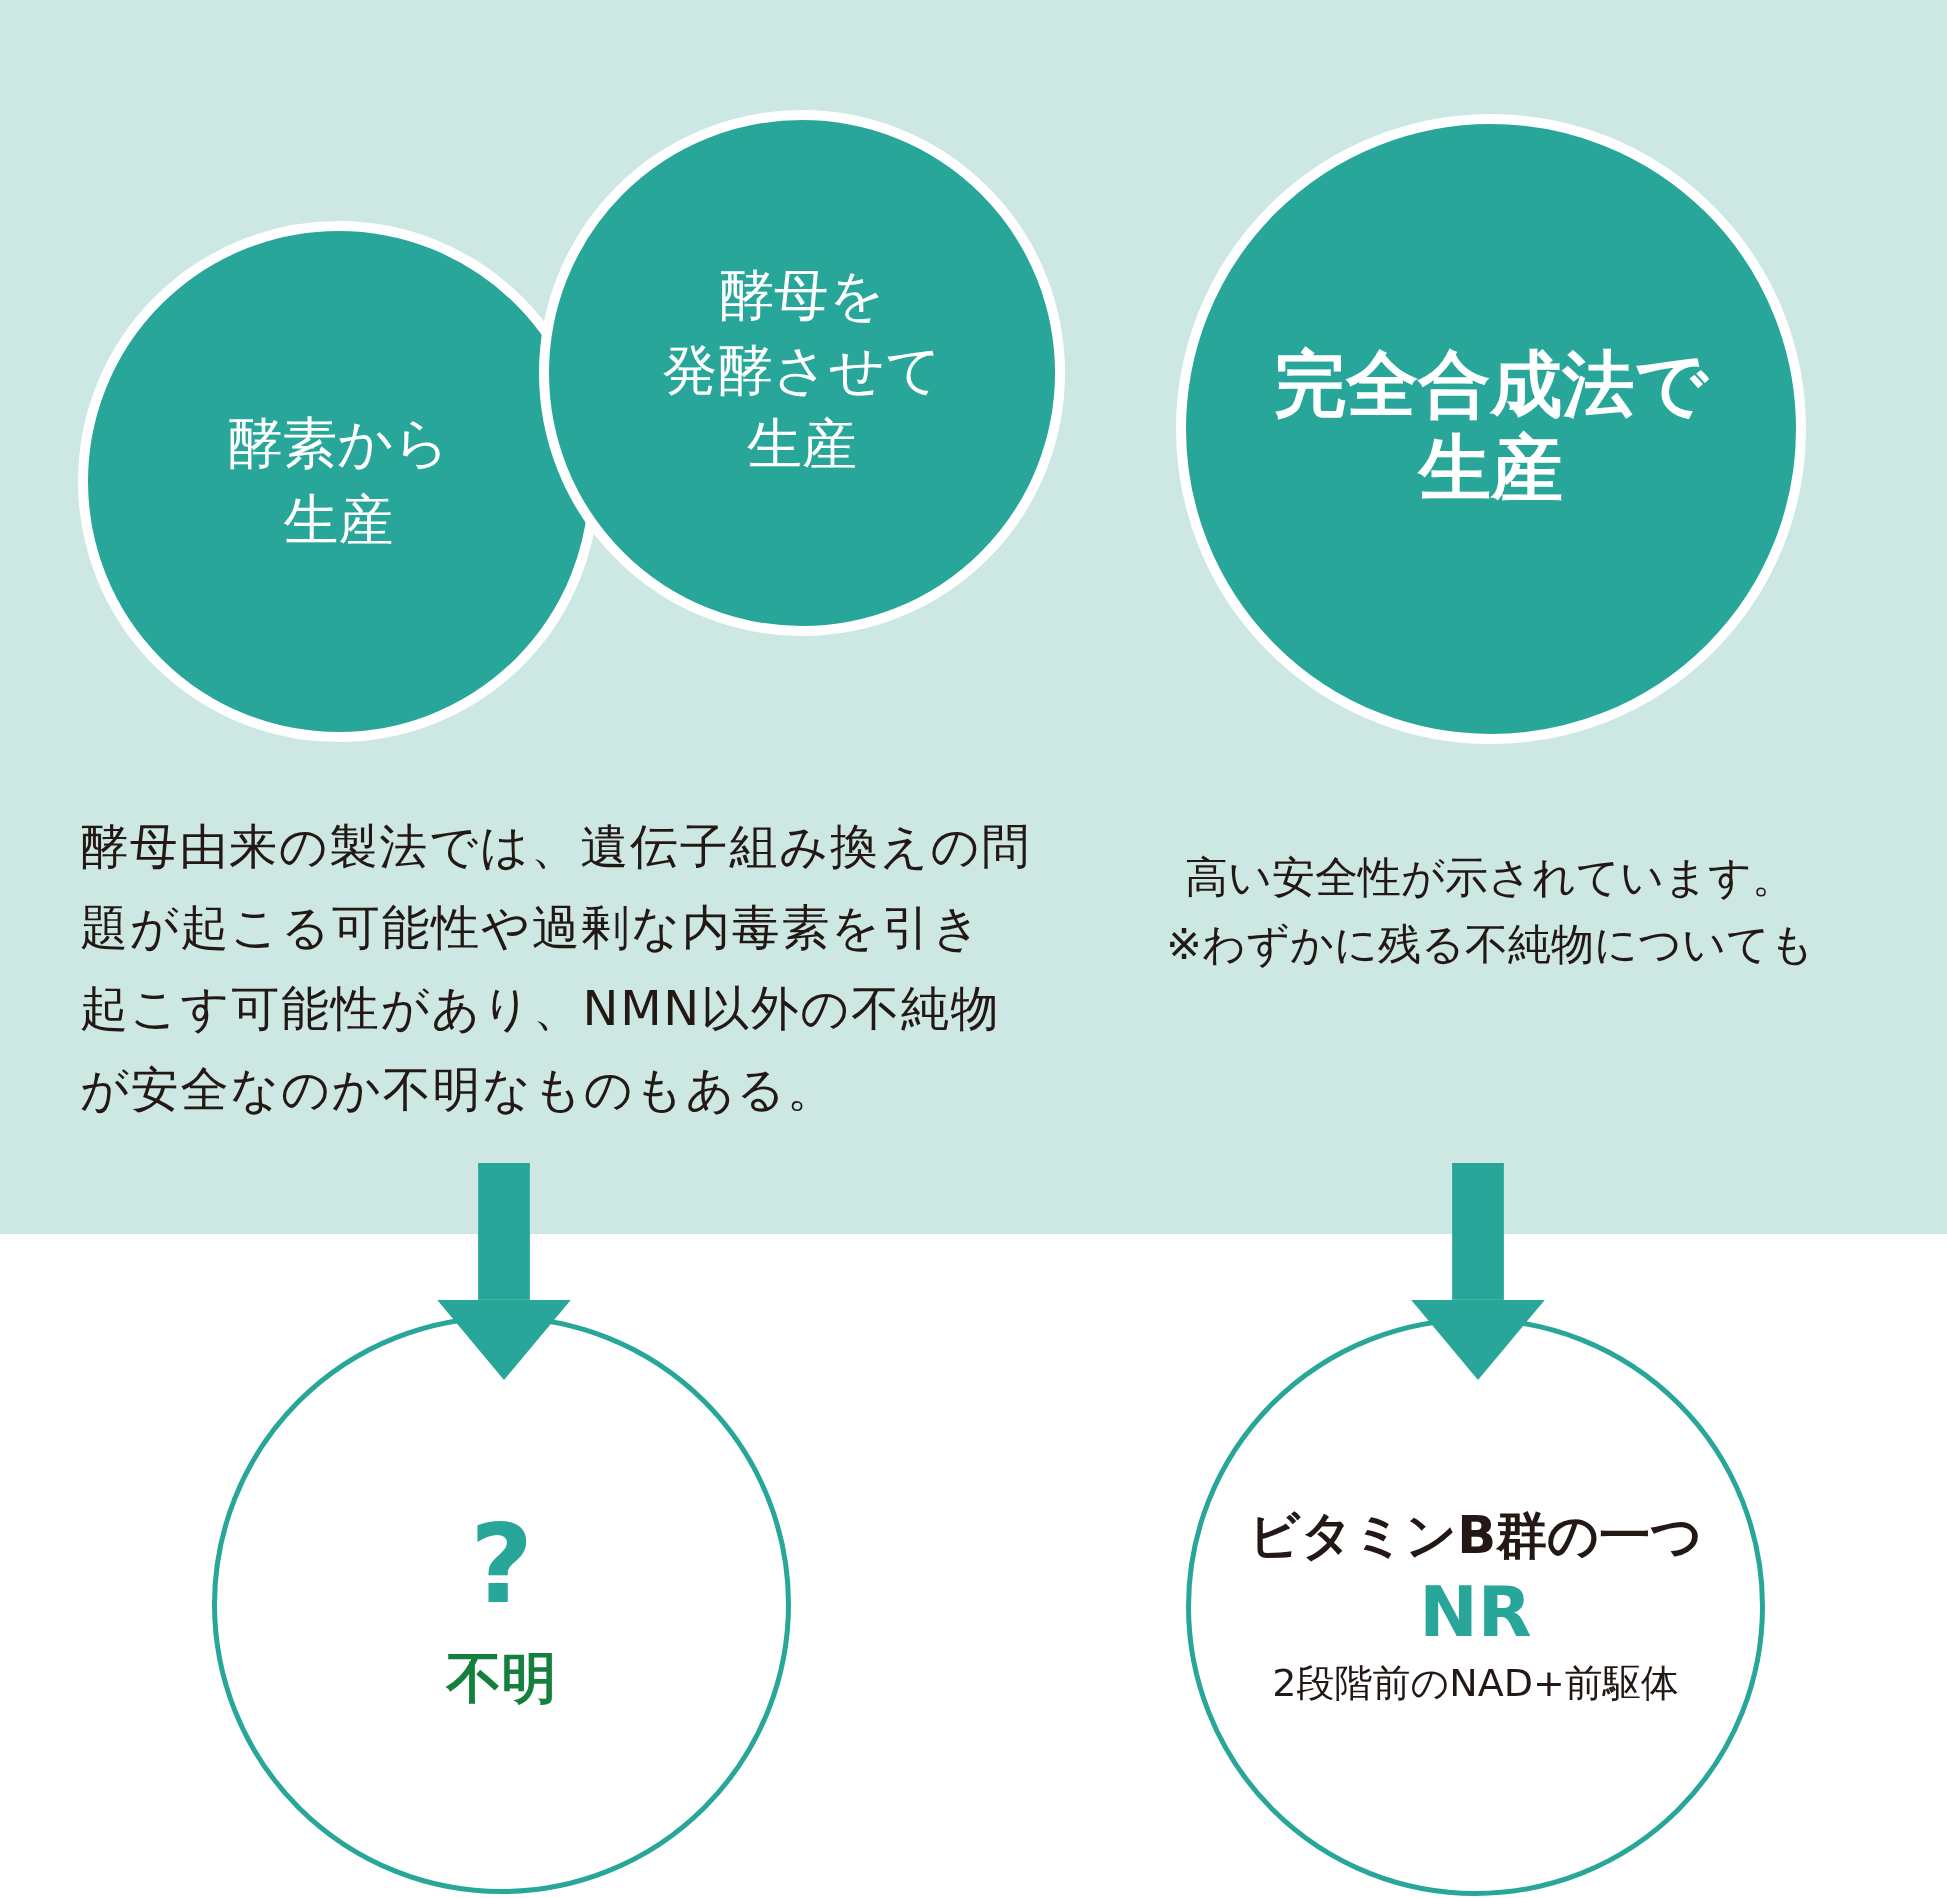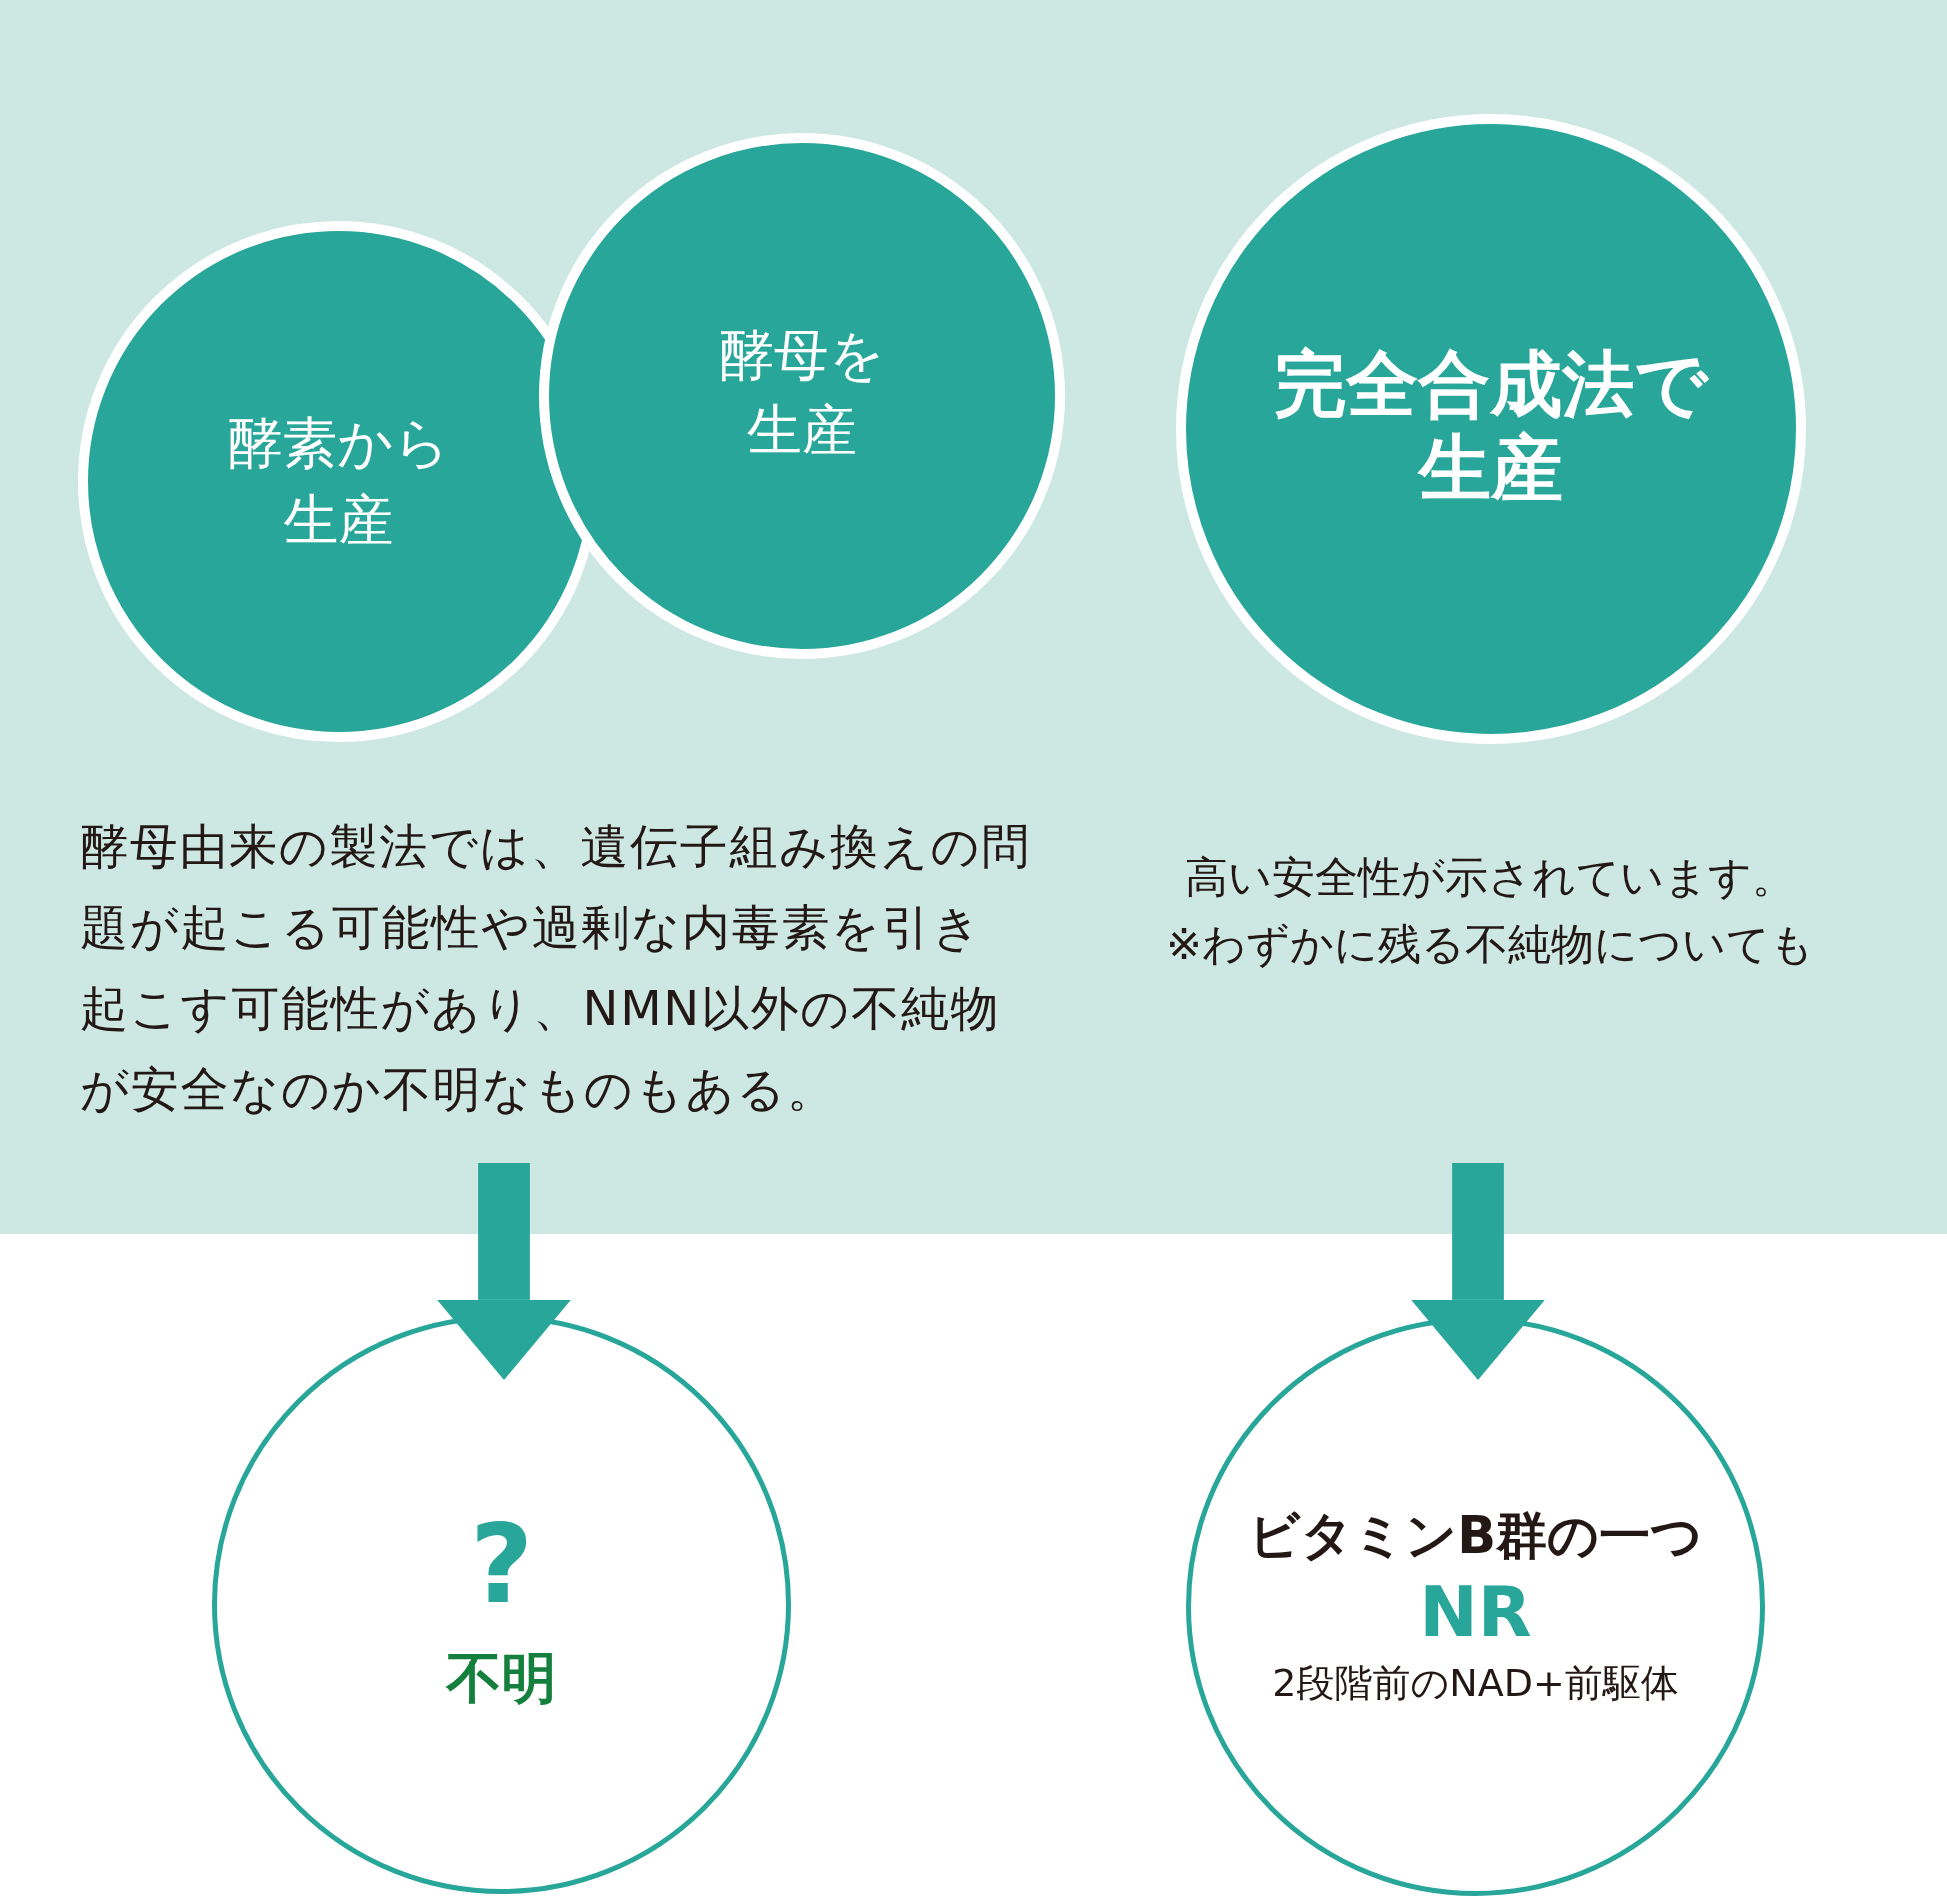--- a/index.html
+++ b/index.html
@@ -11,21 +11,21 @@
   .band { position: absolute; left: 0; top: 0; width: 1948px; height: 1234px; background: #CDE8E2; }
   .circle {
     position: absolute; border-radius: 50%; box-sizing: border-box;
     display: flex; flex-direction: column; align-items: center; justify-content: center;
     text-align: center;
   }
   .filled { background: #27A699; border: 10px solid #ffffff; color: #ffffff; }
   .outline { background: #ffffff; border: 5px solid #27A699; }
   .c-label { font-weight: normal; line-height: 1.4; white-space: nowrap; }
   .c1 { left: 78px; top: 221px; width: 521px; height: 521px; }
-  .c2 { left: 539px; top: 133px; width: 526px; height: 526px; }
+  .c2 { left: 539px; top: 110px; width: 526px; height: 526px; }
   .c3 { left: 1176px; top: 114px; width: 630px; height: 630px; }
   .c1 .c-label, .c2 .c-label { font-size: 55px; }
   .c2 .c-label { line-height: 1.35; margin-top: -6.7px; }
   .c3 .c-label { font-size: 72px; font-weight: bold; line-height: 1.16; margin-top: -5px; }
 
   .para-left {
     position: absolute; left: 80px; top: 806px; width: 935px;
     font-size: 48px; line-height: 81px; color: #231815; letter-spacing: 1.7px;
   }
   .para-left div { white-space: nowrap; }
@@ -55,20 +55,21 @@
 <div class="circle filled c1">
   <div class="c-label">
     <div>酵素から</div>
     <div>生産</div>
   </div>
 </div>
 
 <div class="circle filled c2">
   <div class="c-label">
     <div>酵母を</div>
+    <div>発酵させて</div>
     <div>生産</div>
   </div>
 </div>
 
 <div class="circle filled c3">
   <div class="c-label">
     <div>完全合成法で</div>
     <div>生産</div>
   </div>
 </div>

